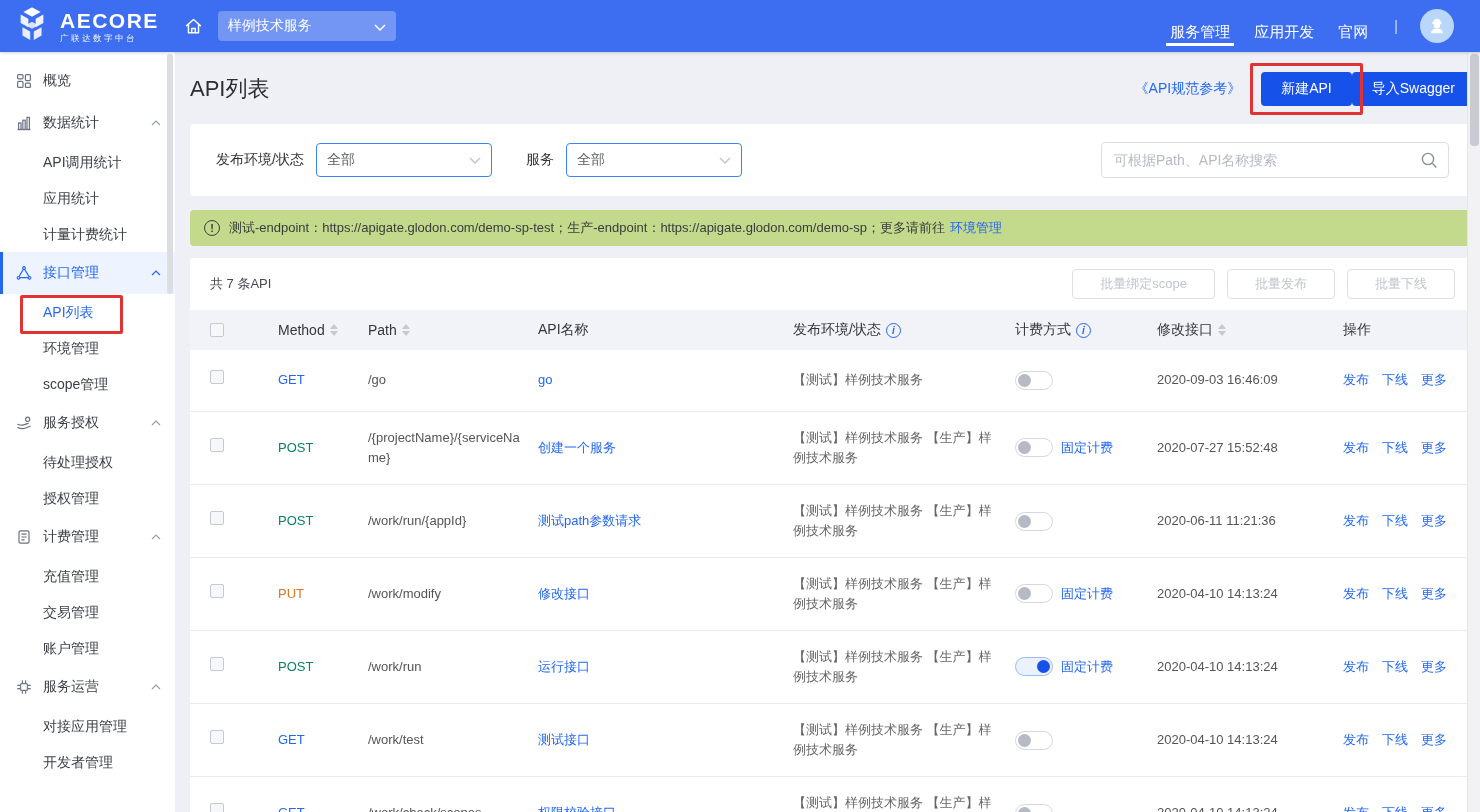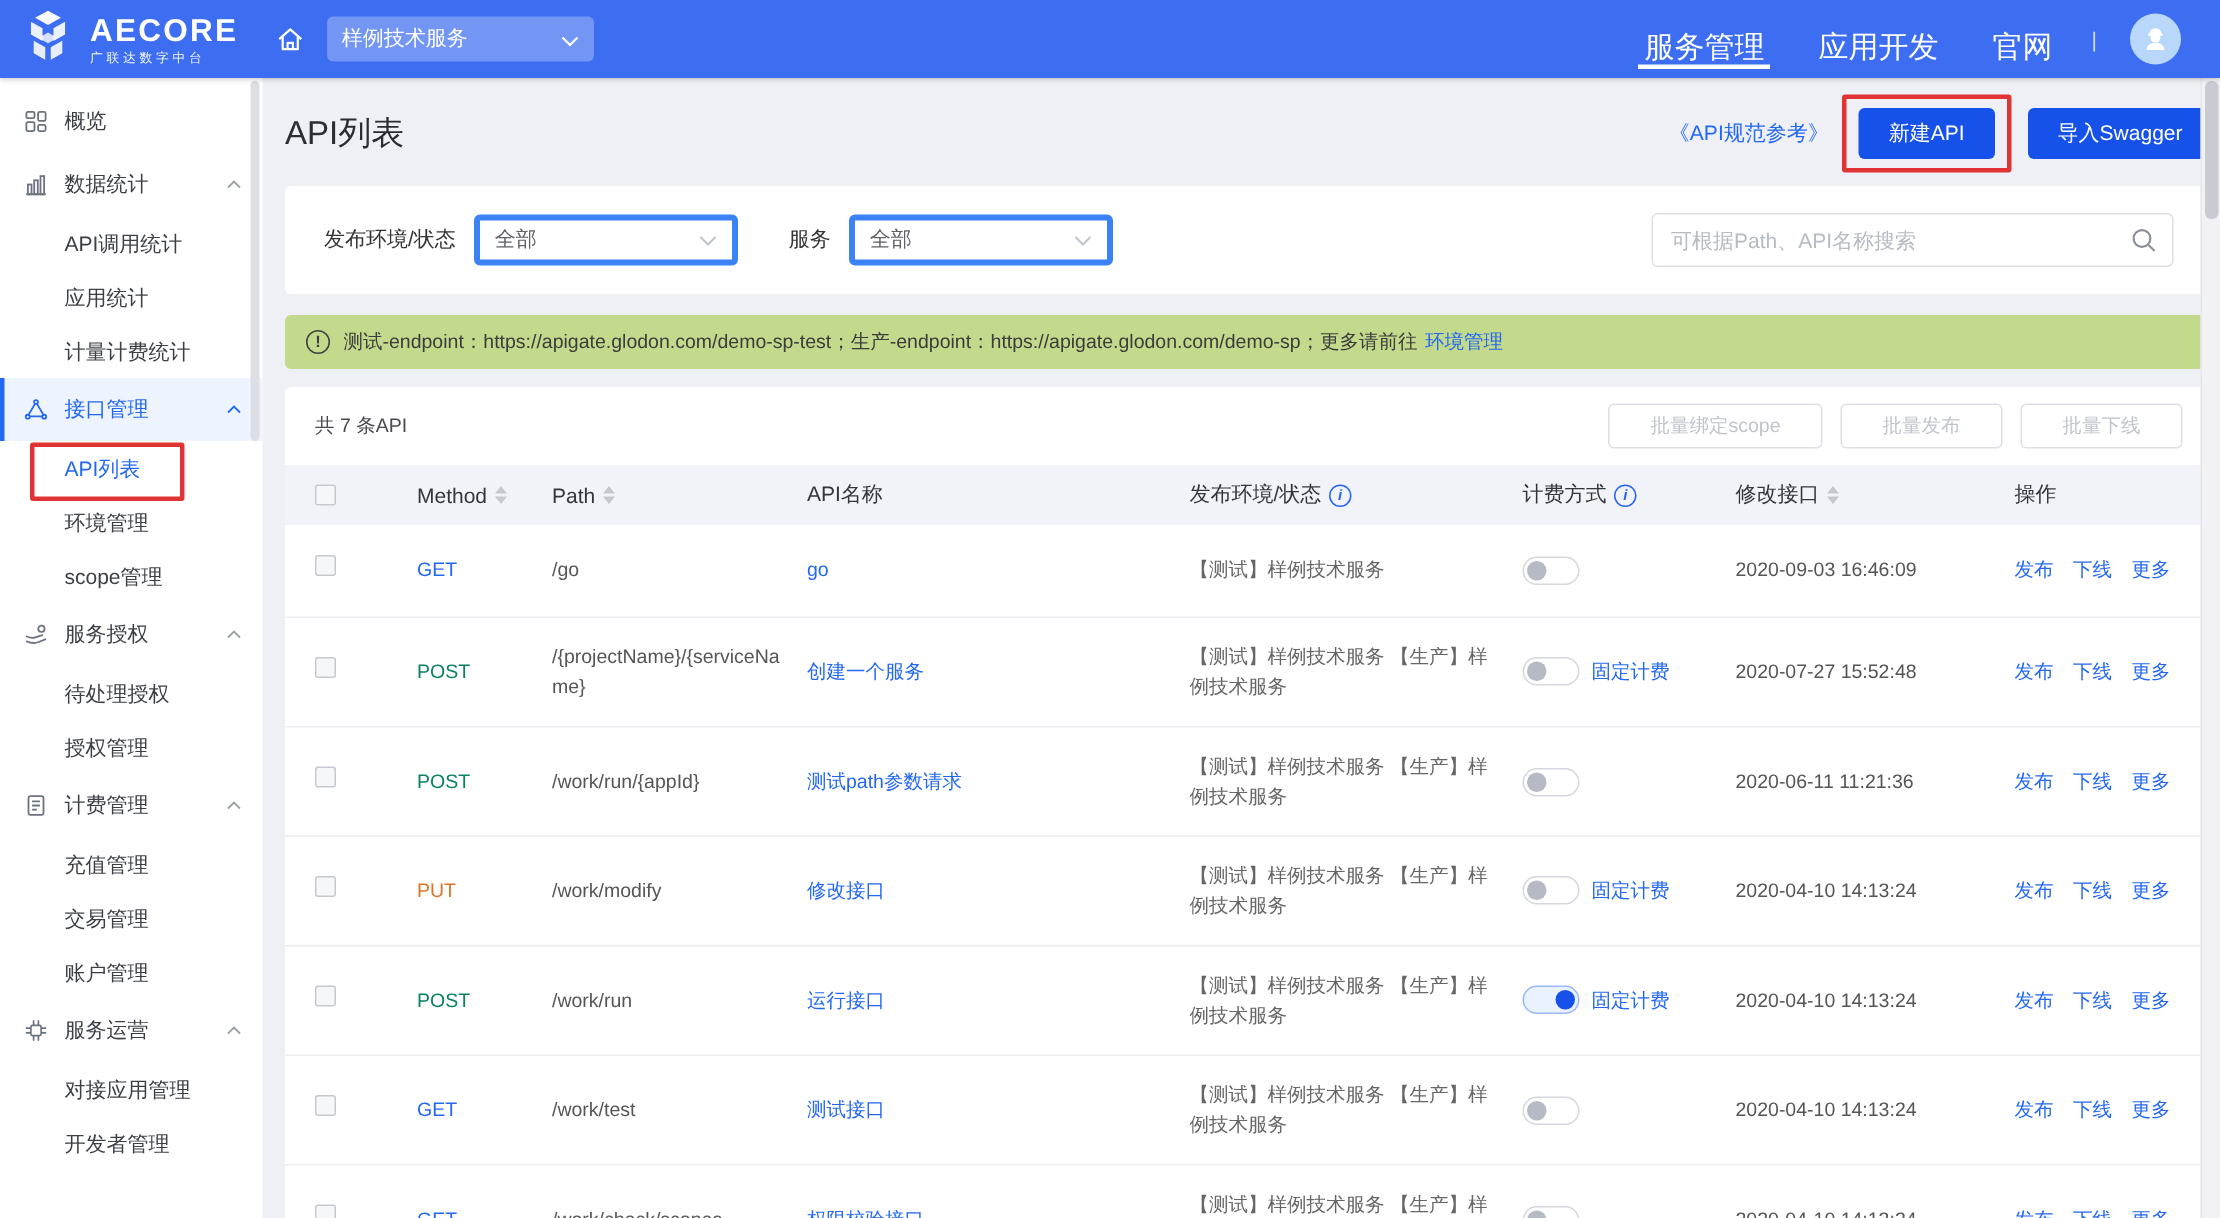--- a/index.html
+++ b/index.html
@@ -16,21 +16,21 @@
 
   
   .topbar{height:52px;background:var(--header-blue);display:flex;align-items:center;padding:0 26px 0 12px;position:relative;z-index:5;box-shadow:0 1px 3px rgba(0,0,0,.18)}
   .logo{display:flex;align-items:center;gap:8px;cursor:pointer}
   .logo-text{color:#fff;line-height:1}
   .logo-title{font-size:21px;font-weight:bold;letter-spacing:1.5px}
   .logo-sub{font-size:8.5px;letter-spacing:2.5px;margin-top:3px;opacity:.95}
   .home-ic{margin-left:24px;display:flex;align-items:center;cursor:pointer}
   .ws-select{margin-left:14px;width:178px;height:30px;background:rgba(255,255,255,.28);border-radius:4px;display:flex;align-items:center;justify-content:space-between;padding:0 10px;color:#fff;font-size:14px;cursor:pointer}
   .top-nav{margin-left:auto;display:flex;align-items:center;height:52px}
-  .nav-item{color:#fff;font-size:20px;margin-left:36px;height:40px;line-height:52px;cursor:pointer;position:relative}
+  .nav-item{color:#fff;font-size:15px;margin-left:24px;height:40px;line-height:52px;cursor:pointer;position:relative}
   .nav-item.active::after{content:'';position:absolute;left:-4px;right:-4px;bottom:0;height:3px;background:#fff}
   .nav-divider{color:rgba(255,255,255,.75);margin-left:26px;font-size:14px}
   .avatar{margin-left:22px;width:34px;height:34px;border-radius:50%;background:#b9d7fa;display:flex;align-items:center;justify-content:center;cursor:pointer;overflow:hidden}
 
   
   .layout{display:flex;height:760px}
   .sidebar{width:175px;background:#fff;padding-top:8px;position:relative;flex:none}
   .sidebar::after{content:'';position:absolute;right:2px;top:2px;width:6px;height:240px;background:#dcdee3;border-radius:3px}
   .side-item{height:42px;display:flex;align-items:center;padding:0 14px 0 16px;color:#3c3f46;font-size:14px;cursor:pointer;position:relative}
   .side-item .side-icon{display:flex;align-items:center;color:#6b7280}
@@ -44,27 +44,27 @@
   .side-child.active::after{content:'';position:absolute;left:20px;top:1px;width:97px;height:33px;border:3px solid var(--annotation-red);border-radius:2px;pointer-events:none}
 
   .content{flex:1;padding:0 5px 0 15px;min-width:0}
 
   
   .page-head{display:flex;align-items:center;justify-content:space-between;margin:20px 0 18px 0;height:34px}
   .page-title{font-size:22px;font-weight:normal;color:#2b2d33}
   .head-actions{display:flex;align-items:center}
   .spec-link{color:var(--link-blue);font-size:14px;margin-right:20px}
   .btn-primary{background:var(--primary-button-blue);color:#fff;border:none;border-radius:4px;height:34px;padding:0 20px;font-size:14px;cursor:pointer;font-family:inherit}
-  .annot-wrap{position:relative;margin-right:22px}
+  .annot-wrap{position:relative;}
   .annot-box{position:absolute;left:-11px;top:-9px;right:-11px;bottom:-9px;border:3px solid var(--annotation-red);border-radius:2px;pointer-events:none}
 
   
   .filter-card{background:#fff;border-radius:4px;height:72px;display:flex;align-items:center;padding:0 26px;margin-bottom:14px}
   .f-label{font-size:14px;color:#333;margin-right:12px}
-  .select{width:176px;height:34px;border:4px solid #3b82f6;border-radius:4px;display:flex;align-items:center;justify-content:space-between;padding:0 10px;cursor:pointer;background:#fff}
+  .select{width:176px;height:34px;border:1px solid #3b82f6;border-radius:4px;display:flex;align-items:center;justify-content:space-between;padding:0 10px;cursor:pointer;background:#fff}
   .select .val{font-size:14px;color:#606266}
   .select .chev{color:#c0c4cc;display:flex}
   .f-gap{width:34px}
   .search-wrap{margin-left:auto;position:relative;width:348px}
   .search-input{width:100%;height:36px;border:1px solid #dcdfe6;border-radius:4px;padding:0 38px 0 12px;font-size:14px;color:#333;font-family:inherit;outline:none}
   .search-input::placeholder{color:#b6bac3}
   .search-ic{position:absolute;right:11px;top:9px;cursor:pointer}
 
   
   .banner{background:var(--banner-green);border-radius:4px;height:36px;display:flex;align-items:center;padding:0 14px;margin-bottom:12px;font-size:13px;color:#3c3c3c}

